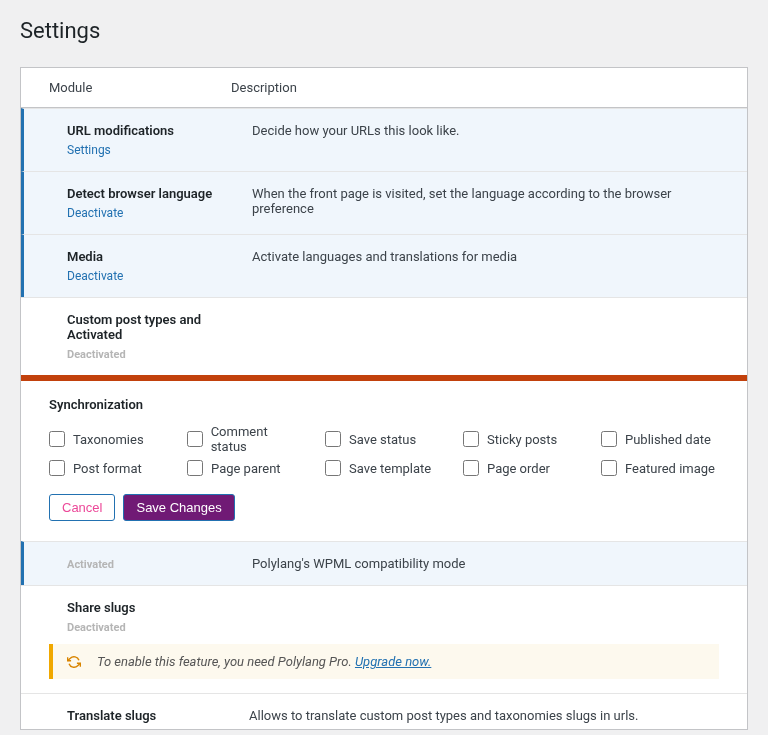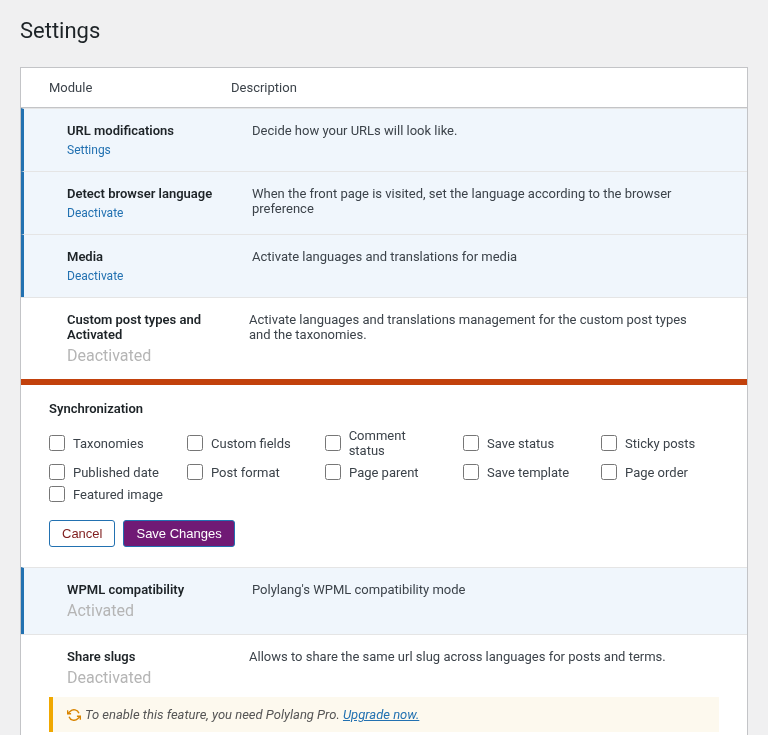--- a/index.html
+++ b/index.html
@@ -51,21 +51,22 @@
   color: #1d2327;
   margin-bottom: 4px;
 }
 .module-action {
   color: #2271b1;
   cursor: pointer;
   font-size: 12px;
 }
 .module-status {
   color: #b5b5b5;
-  font-size: 16px;
+  font-size: 11px;
+  font-weight: bold;
 }
 .sync-section {
   padding: 16px 28px 20px;
   border-top: 6px solid #c2410c;
 }
 .sync-title {
   font-weight: 600;
   color: #1d2327;
   margin-bottom: 12px;
 }
@@ -92,35 +93,35 @@
 .btn {
   padding: 5px 12px;
   border-radius: 3px;
   font-size: 13px;
   cursor: pointer;
   border: 1px solid;
 }
 .btn-cancel {
   background: #fff;
   border-color: #2271b1;
-  color: #7f1d1d;
+  color: #ec4899;
 }
 .btn-primary {
   background: #701a75;
   border-color: #2271b1;
   color: #fff;
 }
 .notice {
   margin: 8px 28px 14px;
   padding: 10px 14px;
   background: #fdf9ee;
   border-left: 4px solid #f0a800;
   display: flex;
   align-items: center;
-  gap: 4px;
+  gap: 16px;
   font-style: italic;
   color: #555;
 }
 .notice-icon {
   width: 14px;
   height: 14px;
   flex-shrink: 0;
 }
 .notice a {
   color: #2271b1;
@@ -138,21 +139,21 @@
   <div class="header-row">
     <div class="col-module">Module</div>
     <div class="col-desc">Description</div>
   </div>
 
   <div class="module-row active">
     <div class="col-module">
       <div class="module-title">URL modifications</div>
       <span class="module-action">Settings</span>
     </div>
-    <div class="col-desc">Decide how your URLs will look like.</div>
+    <div class="col-desc">Decide how your URLs this look like.</div>
   </div>
 
   <div class="module-row active">
     <div class="col-module">
       <div class="module-title">Detect browser language</div>
       <span class="module-action">Deactivate</span>
     </div>
     <div class="col-desc">When the front page is visited, set the language according to the browser preference</div>
   </div>
 
@@ -162,33 +163,28 @@
       <span class="module-action">Deactivate</span>
     </div>
     <div class="col-desc">Activate languages and translations for media</div>
   </div>
 
   <div class="module-row">
     <div class="col-module">
       <div class="module-title">Custom post types and Activated</div>
       <span class="module-status">Deactivated</span>
     </div>
-    <div class="col-desc">Activate languages and translations management for the custom post types and the taxonomies.</div>
   </div>
 
   <div class="sync-section">
     <div class="sync-title">Synchronization</div>
     <div class="sync-grid" id="sync-grid">
         <div class="check-item">
           <input type="checkbox" id="cb0" style="">
           <label for="cb0">Taxonomies</label>
-        </div>
-        <div class="check-item">
-          <input type="checkbox" id="cb1" style="">
-          <label for="cb1">Custom fields</label>
         </div>
         <div class="check-item">
           <input type="checkbox" id="cb2" style="">
           <label for="cb2">Comment status</label>
         </div>
         <div class="check-item">
           <input type="checkbox" id="cb3" style="">
           <label for="cb3">Save status</label>
         </div>
         <div class="check-item">
@@ -221,32 +217,30 @@
         </div>
       </div>
     <div class="btn-row">
       <button class="btn btn-cancel">Cancel</button>
       <button class="btn btn-primary">Save Changes</button>
     </div>
   </div>
 
   <div class="module-row active">
     <div class="col-module">
-      <div class="module-title">WPML compatibility</div>
       <span class="module-status">Activated</span>
     </div>
     <div class="col-desc">Polylang's WPML compatibility mode</div>
   </div>
 
   <div class="module-row" style="padding-bottom:2px;">
     <div class="col-module">
       <div class="module-title">Share slugs</div>
       <span class="module-status">Deactivated</span>
     </div>
-    <div class="col-desc">Allows to share the same url slug across languages for posts and terms.</div>
   </div>
   <div class="notice">
     <svg class="notice-icon" viewBox="0 0 24 24" fill="none" stroke="#d98500" stroke-width="2.5">
         <path d="M1 4v6h6M23 20v-6h-6"></path>
         <path d="M20.49 9A9 9 0 0 0 5.64 5.64L1 10m22 4l-4.64 4.36A9 9 0 0 1 3.51 15"></path>
       </svg>
     <span><span>To enable this feature, you need Polylang Pro. </span><a>Upgrade now.</a></span>
   </div>
 
   <div class="module-row" style="padding-bottom:2px;">

